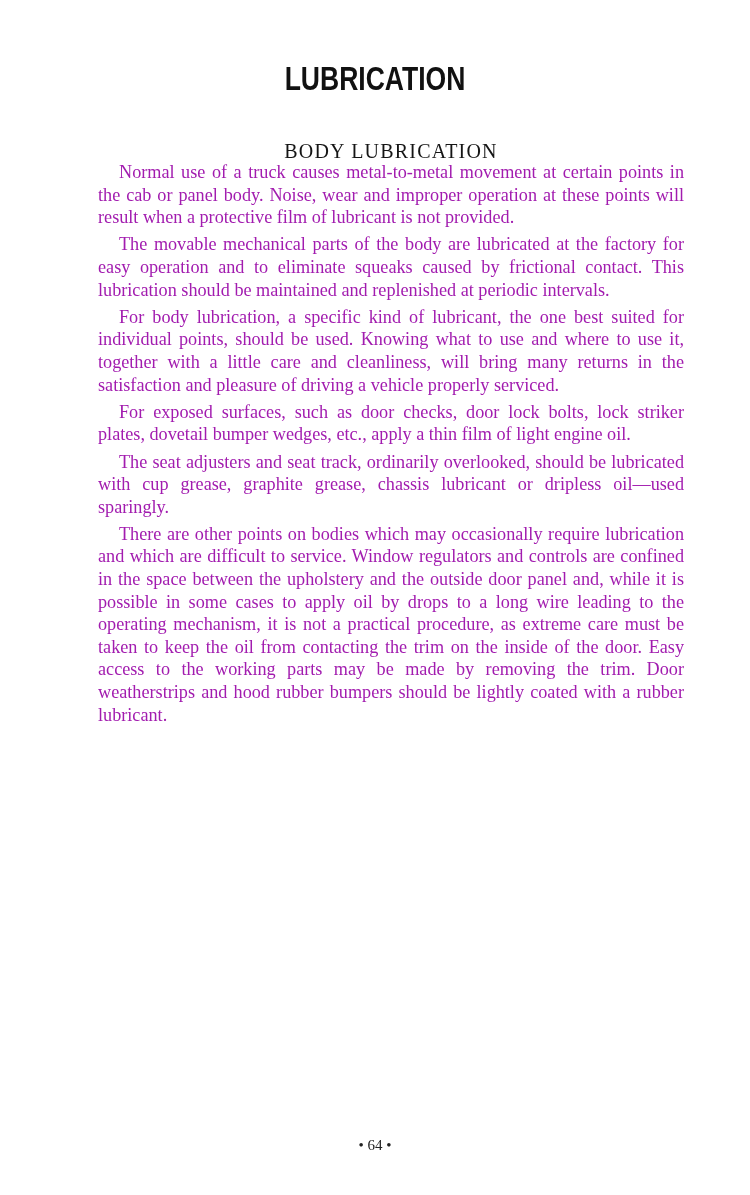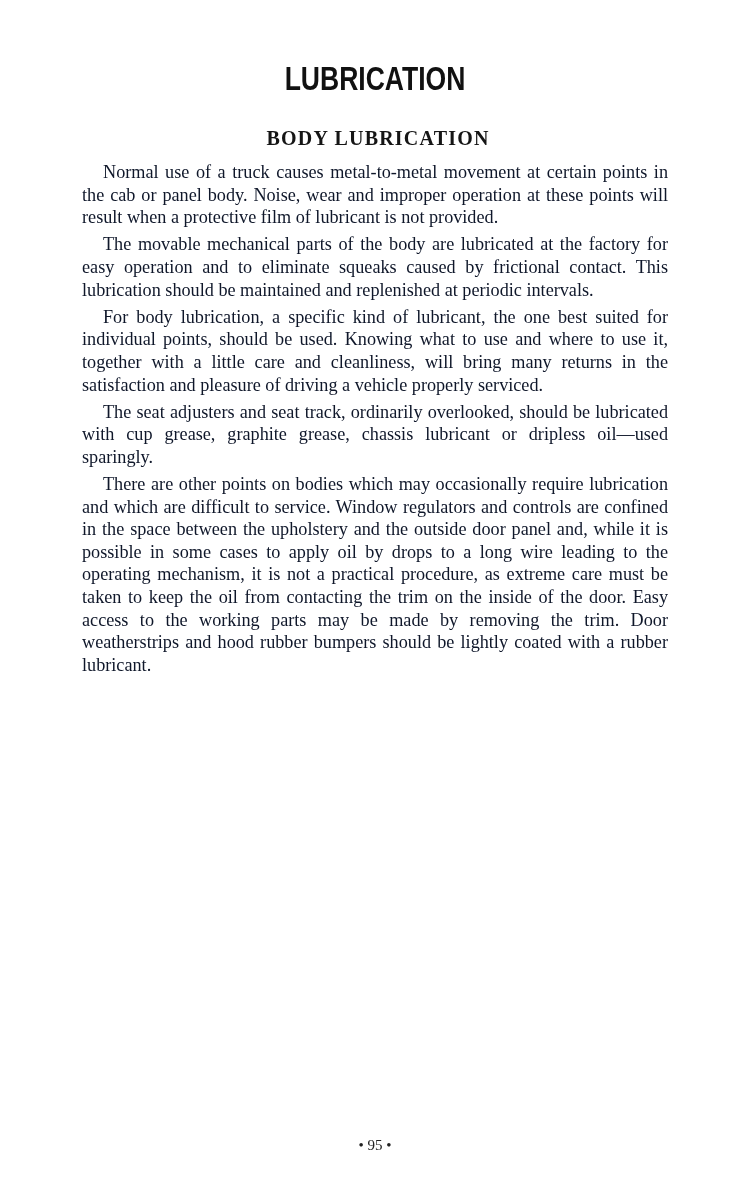--- a/index.html
+++ b/index.html
@@ -36,36 +36,36 @@
       margin: 0;
       line-height: 40px;
     }
     .section-title {
       position: absolute;
       left: 0;
       width: 586px;
       top: 122px;
       text-align: center;
       font-family: "Liberation Serif", serif;
-      font-weight: bold;
+      font-weight: normal;
       font-size: 20px;
       letter-spacing: 1.2px;
       color: #151515;
-      margin: 3px;
+      margin: 16px;
       line-height: 26px;
     }
     .body {
       position: absolute;
-      left: 0;
+      left: 16px;
       top: 161px;
       width: 586px;
       font-family: "Liberation Serif", serif;
       font-size: 18.2px;
       line-height: 22.6px;
-      color: #0f172a;
+      color: #a21caf;
     }
     .para {
       margin: 0 0 4.6px 0;
       text-indent: 21px;
       text-align: justify;
       hyphens: manual;
     }
     .page-number {
       position: absolute;
       left: 0;
@@ -82,18 +82,19 @@
 <body>
 
 <div class="page">
   <h1 class="main-title">LUBRICATION</h1>
   <h2 class="section-title">BODY LUBRICATION</h2>
 
   <div class="body">
     <p class="para">Normal use of a truck causes metal-to-metal movement at certain points in the cab or panel body. Noise, wear and im­proper operation at these points will result when a protective film of lubricant is not provided.</p>
     <p class="para">The movable mechanical parts of the body are lubricated at the factory for easy operation and to eliminate squeaks caused by frictional contact. This lubrication should be maintained and replenished at periodic intervals.</p>
     <p class="para">For body lubrication, a specific kind of lubricant, the one best suited for individual points, should be used. Knowing what to use and where to use it, together with a little care and cleanliness, will bring many returns in the satisfaction and pleasure of driving a vehicle properly serviced.</p>
+    <p class="para">For exposed surfaces, such as door checks, door lock bolts, lock striker plates, dovetail bumper wedges, etc., apply a thin film of light engine oil.</p>
     <p class="para">The seat adjusters and seat track, ordinarily overlooked, should be lubricated with cup grease, graphite grease, chassis lubricant or dripless oil—used sparingly.</p>
     <p class="para">There are other points on bodies which may occasionally require lubrication and which are difficult to service. Window regulators and controls are confined in the space between the upholstery and the outside door panel and, while it is possible in some cases to apply oil by drops to a long wire leading to the operating mechanism, it is not a practical procedure, as extreme care must be taken to keep the oil from contacting the trim on the inside of the door. Easy access to the working parts may be made by removing the trim. Door weatherstrips and hood rubber bumpers should be lightly coated with a rubber lubricant.</p>
   </div>
 
-  <div class="page-number">• 95 •</div>
+  <div class="page-number">• 64 •</div>
 </div>
 
 </body></html>

